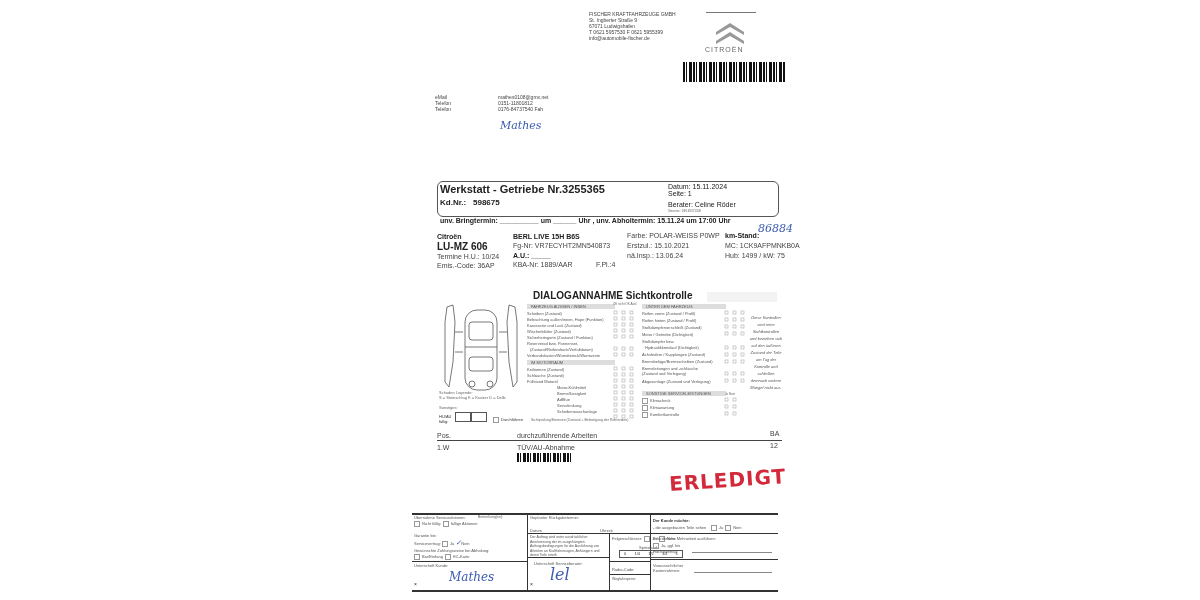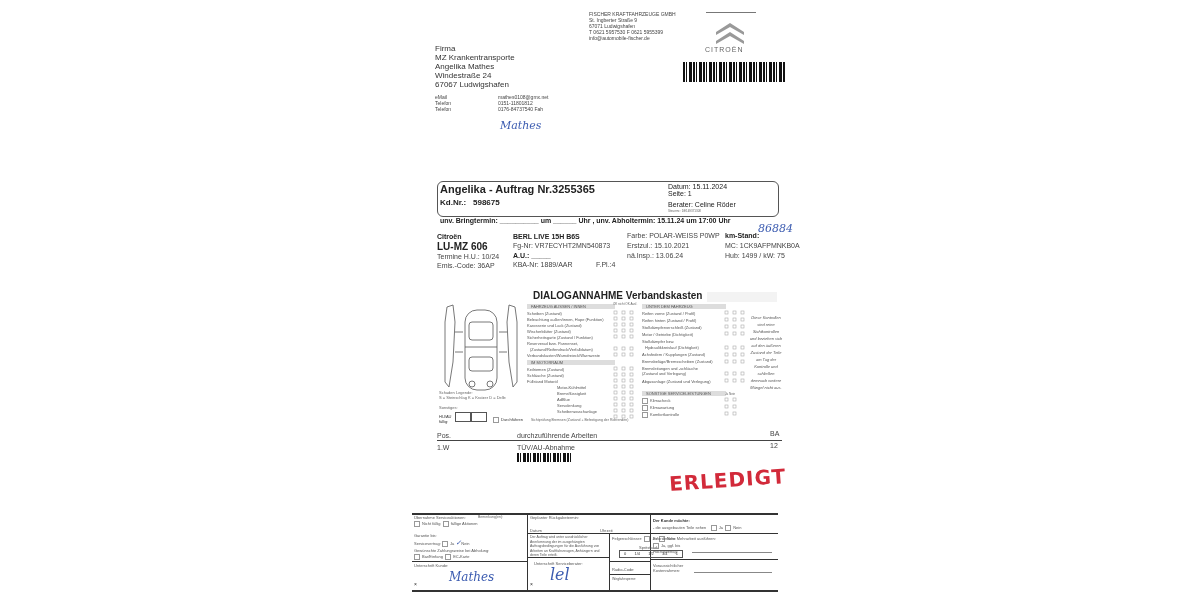--- a/index.html
+++ b/index.html
@@ -37,42 +37,35 @@
   <div class="abs" style="left:306px;top:12px;width:50px;height:1px;background:#777;"></div>
   <div class="abs" style="left:313px;top:18px;width:34px;height:28px;">
     <svg width="34" height="28" viewBox="0 0 34 28">
       <path d="M3 14 L17 5 L31 14 L31 17 L17 9 L3 17 Z" fill="#999"></path>
       <path d="M3 23 L17 14 L31 23 L31 26 L17 18 L3 26 Z" fill="#999"></path>
     </svg>
   </div>
   <div class="abs" style="left:305px;top:46px;font-size:7px;color:#666;letter-spacing:1px;">CITROËN</div>
   <div class="abs barcode" style="left:283px;top:62px;width:102px;height:20px;"></div>
 
-  <div class="abs sm8" style="left:35px;top:44px;width:150px;color:#333;">
-    <div>Firma</div>
-    <div>MZ Krankentransporte</div>
-    <div>Angelika Mathes</div>
-    <div>Windestraße 24</div>
-    <div>67067 Ludwigshafen</div>
-  </div>
 
   <div class="abs tiny" style="left:35px;top:94px;width:60px;">
     <div>eMail</div>
     <div>Telefon</div>
     <div>Telefon</div>
   </div>
   <div class="abs tiny" style="left:98px;top:94px;width:100px;">
     <div>mathes0108@gmx.net</div>
     <div>0151-11801812</div>
     <div>0176-84737540 Fah</div>
   </div>
   <div class="abs sig" style="left:100px;top:119px;font-size:11px;">Mathes</div>
 
   <div class="abs box" style="left:37px;top:181px;width:340px;height:34px;"></div>
-  <div class="abs bold" style="left:40px;top:183px;font-size:11px;">Angelika - Auftrag Nr.3255365</div>
+  <div class="abs bold" style="left:40px;top:183px;font-size:11px;">Werkstatt - Getriebe Nr.3255365</div>
   <div class="abs bold" style="left:40px;top:198px;font-size:8px;text-align:center;">Kd.Nr.:</div>
   <div class="abs bold" style="left:73px;top:198px;font-size:8px;">598675</div>
   <div class="abs small" style="left:268px;top:183px;">
     <span>Datum:</span>
     <span>15.11.2024</span>
   </div>
   <div class="abs small" style="left:268px;top:190px;">
     <span>Seite:</span>
     <span>1</span>
   </div>
@@ -98,21 +91,21 @@
   <div class="abs small" style="left:227px;top:232px;color:#444;">Farbe: POLAR-WEISS P0WP</div>
   <div class="abs small" style="left:227px;top:242px;color:#444;">Erstzul.: 15.10.2021</div>
   <div class="abs small" style="left:227px;top:252px;color:#444;">nä.Insp.: 13.06.24</div>
 
   <div class="abs bold small" style="left:325px;top:232px;">km-Stand:</div>
   <div class="abs sig" style="left:358px;top:222px;font-size:11px;">86884</div>
   <div class="abs small" style="left:325px;top:242px;color:#444;">MC: 1CK9AFPMNKB0A</div>
   <div class="abs small" style="left:325px;top:252px;color:#444;">Hub: 1499 / kW:  75</div>
 
   <div class="abs" style="left:37px;top:288px;width:345px;height:140px;">
-    <div class="abs bold" style="left:96px;top:2px;font-size:10px;">DIALOGANNAHME Verbandskasten</div>
+    <div class="abs bold" style="left:96px;top:2px;font-size:10px;">DIALOGANNAHME Sichtkontrolle</div>
     <div class="abs" style="left:270px;top:4px;width:70px;height:10px;background:#f3f3f3;"></div>
 
     <div class="abs" style="left:4px;top:14px;width:80px;height:92px;">
       <svg width="80" height="92" viewBox="0 0 80 92">
         <g fill="none" stroke="#555" stroke-width="0.8">
           <path d="M6 5 L12 3 L14 20 L12 60 L8 85 L4 80 L4 20 Z"></path>
           <path d="M74 5 L68 3 L66 20 L68 60 L72 85 L76 80 L76 20 Z"></path>
           <rect x="24" y="8" width="32" height="80" rx="12"></rect>
           <rect x="28" y="20" width="24" height="18" rx="3"></rect>
           <rect x="28" y="55" width="24" height="14" rx="3"></rect>

